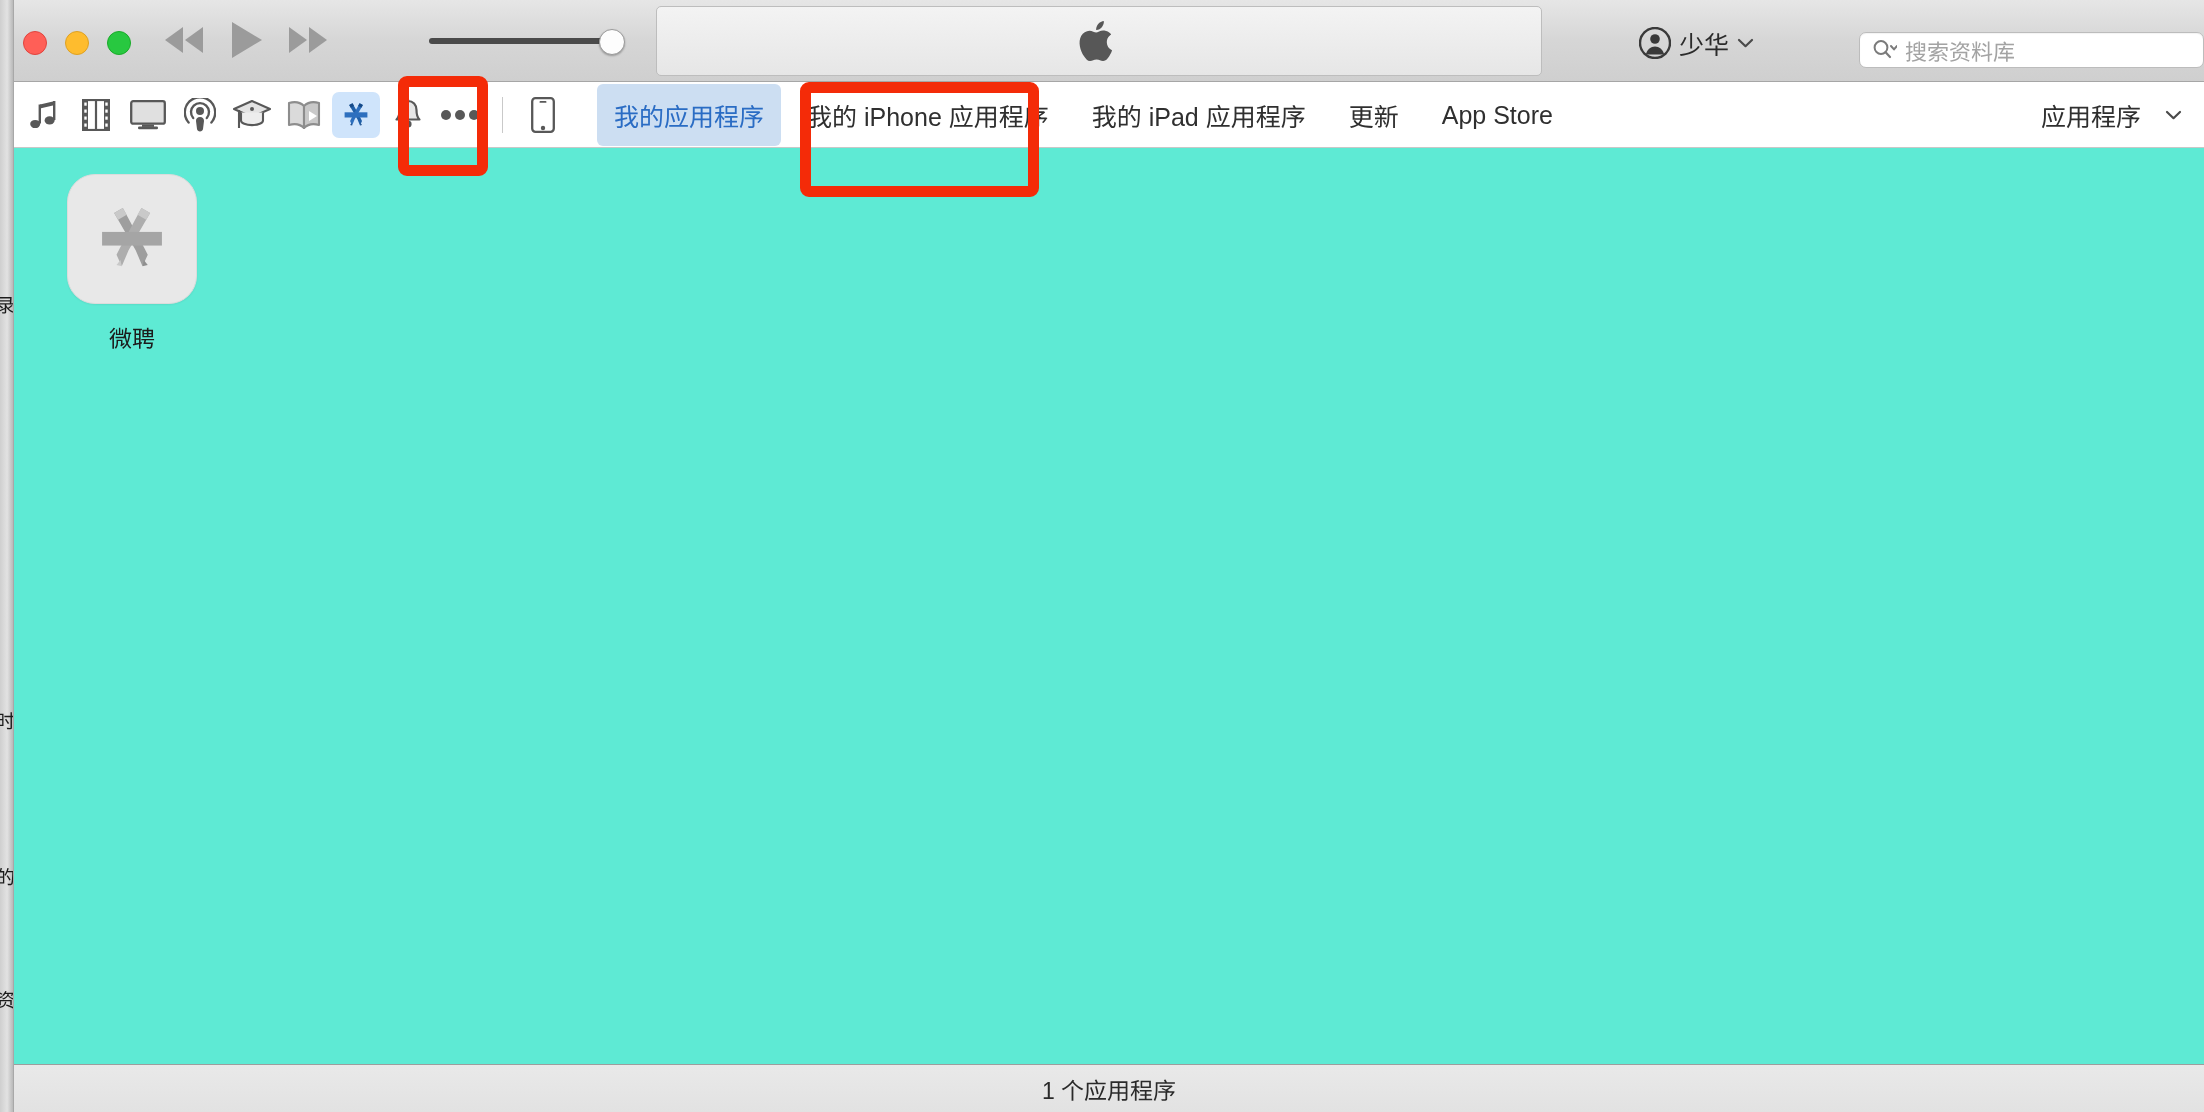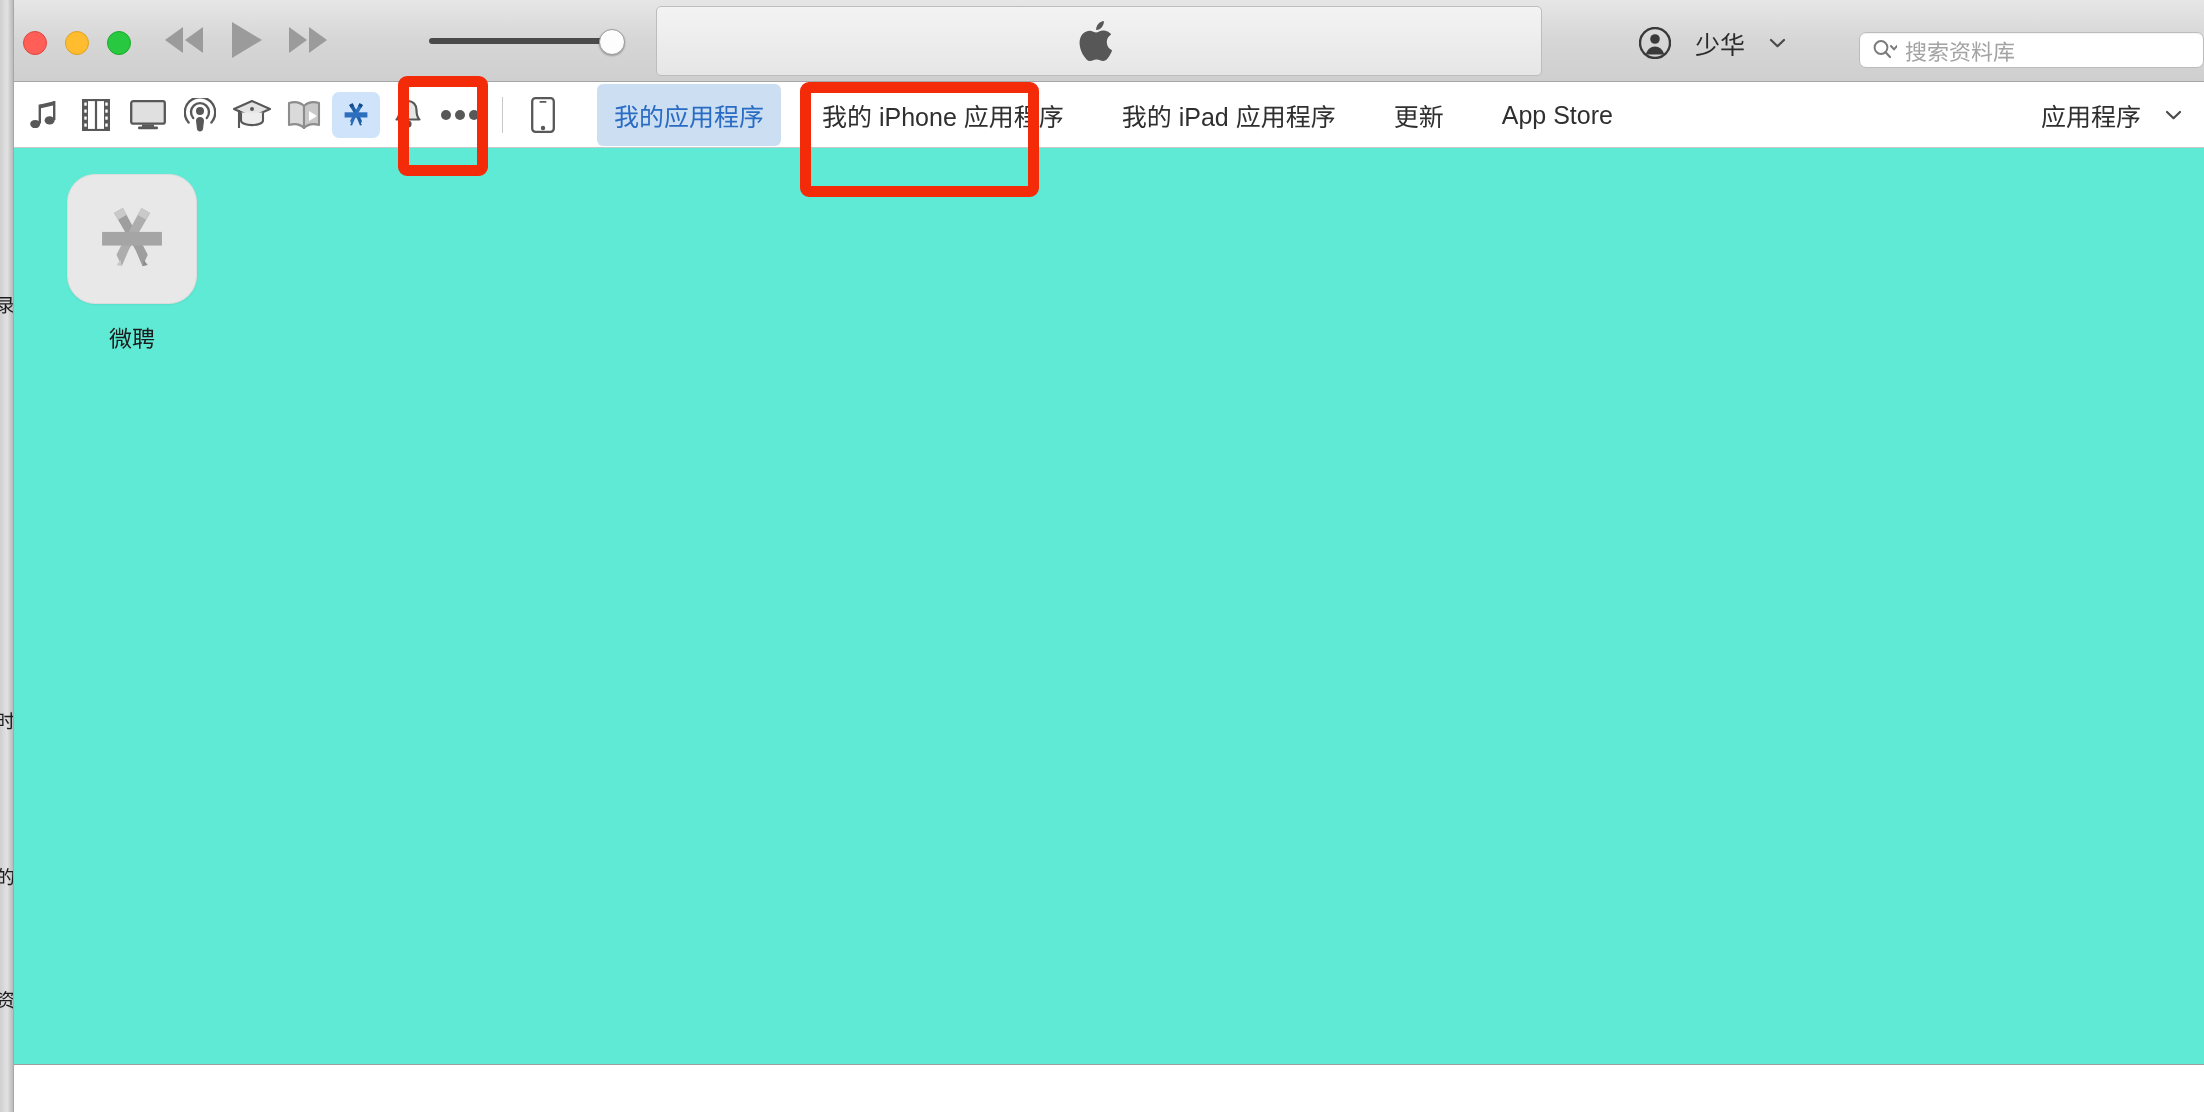--- a/index.html
+++ b/index.html
@@ -59,21 +59,21 @@
 
   .lcd {
     position: absolute; left: 642px; top: 6px; width: 886px; height: 70px;
     background: linear-gradient(to bottom, #f3f3f3 0%, #ececec 55%, #e6e6e6 100%);
     border: 1px solid #bdbdbd; border-radius: 5px;
     display: flex; align-items: center; justify-content: center;
   }
 
   .account {
     position: absolute; left: 1625px; top: 25px;
-    display: flex; align-items: center; gap: 24px; cursor: pointer;
+    display: flex; align-items: center; gap: 8px; cursor: pointer;
   }
   .account-name { font-size: 25px; color: #2b2b2b; }
 
   .searchbox {
     position: absolute; left: 1845px; top: 32px; width: 345px; height: 36px;
     background: #ffffff; border: 1px solid #bcbcbc; border-radius: 7px;
     display: flex; align-items: center; padding: 0 12px; gap: 8px;
     box-shadow: inset 0 1px 1px rgba(0,0,0,.05);
   }
   .search-ph { font-size: 22px; color: #a3a3a3; }
@@ -88,21 +88,21 @@
   .micon {
     width: 48px; height: 46px; display: flex; align-items: center; justify-content: center;
     border-radius: 7px; cursor: pointer; margin-right: 4px;
   }
   .micon.active { background: #cfe4fb; }
   .sep-v { width: 1px; height: 36px; background: #c9c9c9; margin: 0 16px 0 14px; }
 
   .tabs { position: absolute; left: 583px; top: 0; height: 66px; display: flex; align-items: center; gap: 0; }
   .tab {
     font-size: 25px; color: #2f2f2f; padding: 13px 17px; border-radius: 6px;
-    cursor: pointer; white-space: nowrap; margin-right: 24px;
+    cursor: pointer; white-space: nowrap; margin-right: 9px;
   }
   .tab.selected { background: #ccdef2; color: #2a6cc4; }
 
   .viewmenu {
     position: absolute; right: 22px; top: 0; height: 66px;
     display: flex; align-items: center; gap: 24px; cursor: pointer;
   }
   .viewmenu-label { font-size: 25px; color: #2f2f2f; }
 
   
@@ -342,18 +342,21 @@
               <path d="M22.9 6.1 19.6 4.2l-1.5 2.6 3.3 1.9z" fill="#c9c9c9"></path>
               <path d="M10.1 25.9 12.1 26.4 11.6 24z" fill="#c9c9c9"></path>
               <path d="M20 26.4 22 25.9 20.5 24z" fill="#8f8f8f"></path>
             </svg>
           </div>
           <div class="app-label">微聘</div>
         </div>
       </div>
     </div>
 
+    <div class="statusbar">
+      <span class="status-text">1 个应用程序</span>
+    </div>
   </div>
 
   <div class="annot" style="left:398px; top:76px; width:90px; height:100px;"></div>
   <div class="annot" style="left:800px; top:82px; width:239px; height:115px;"></div>
 
 </div>
 
 </body></html>

